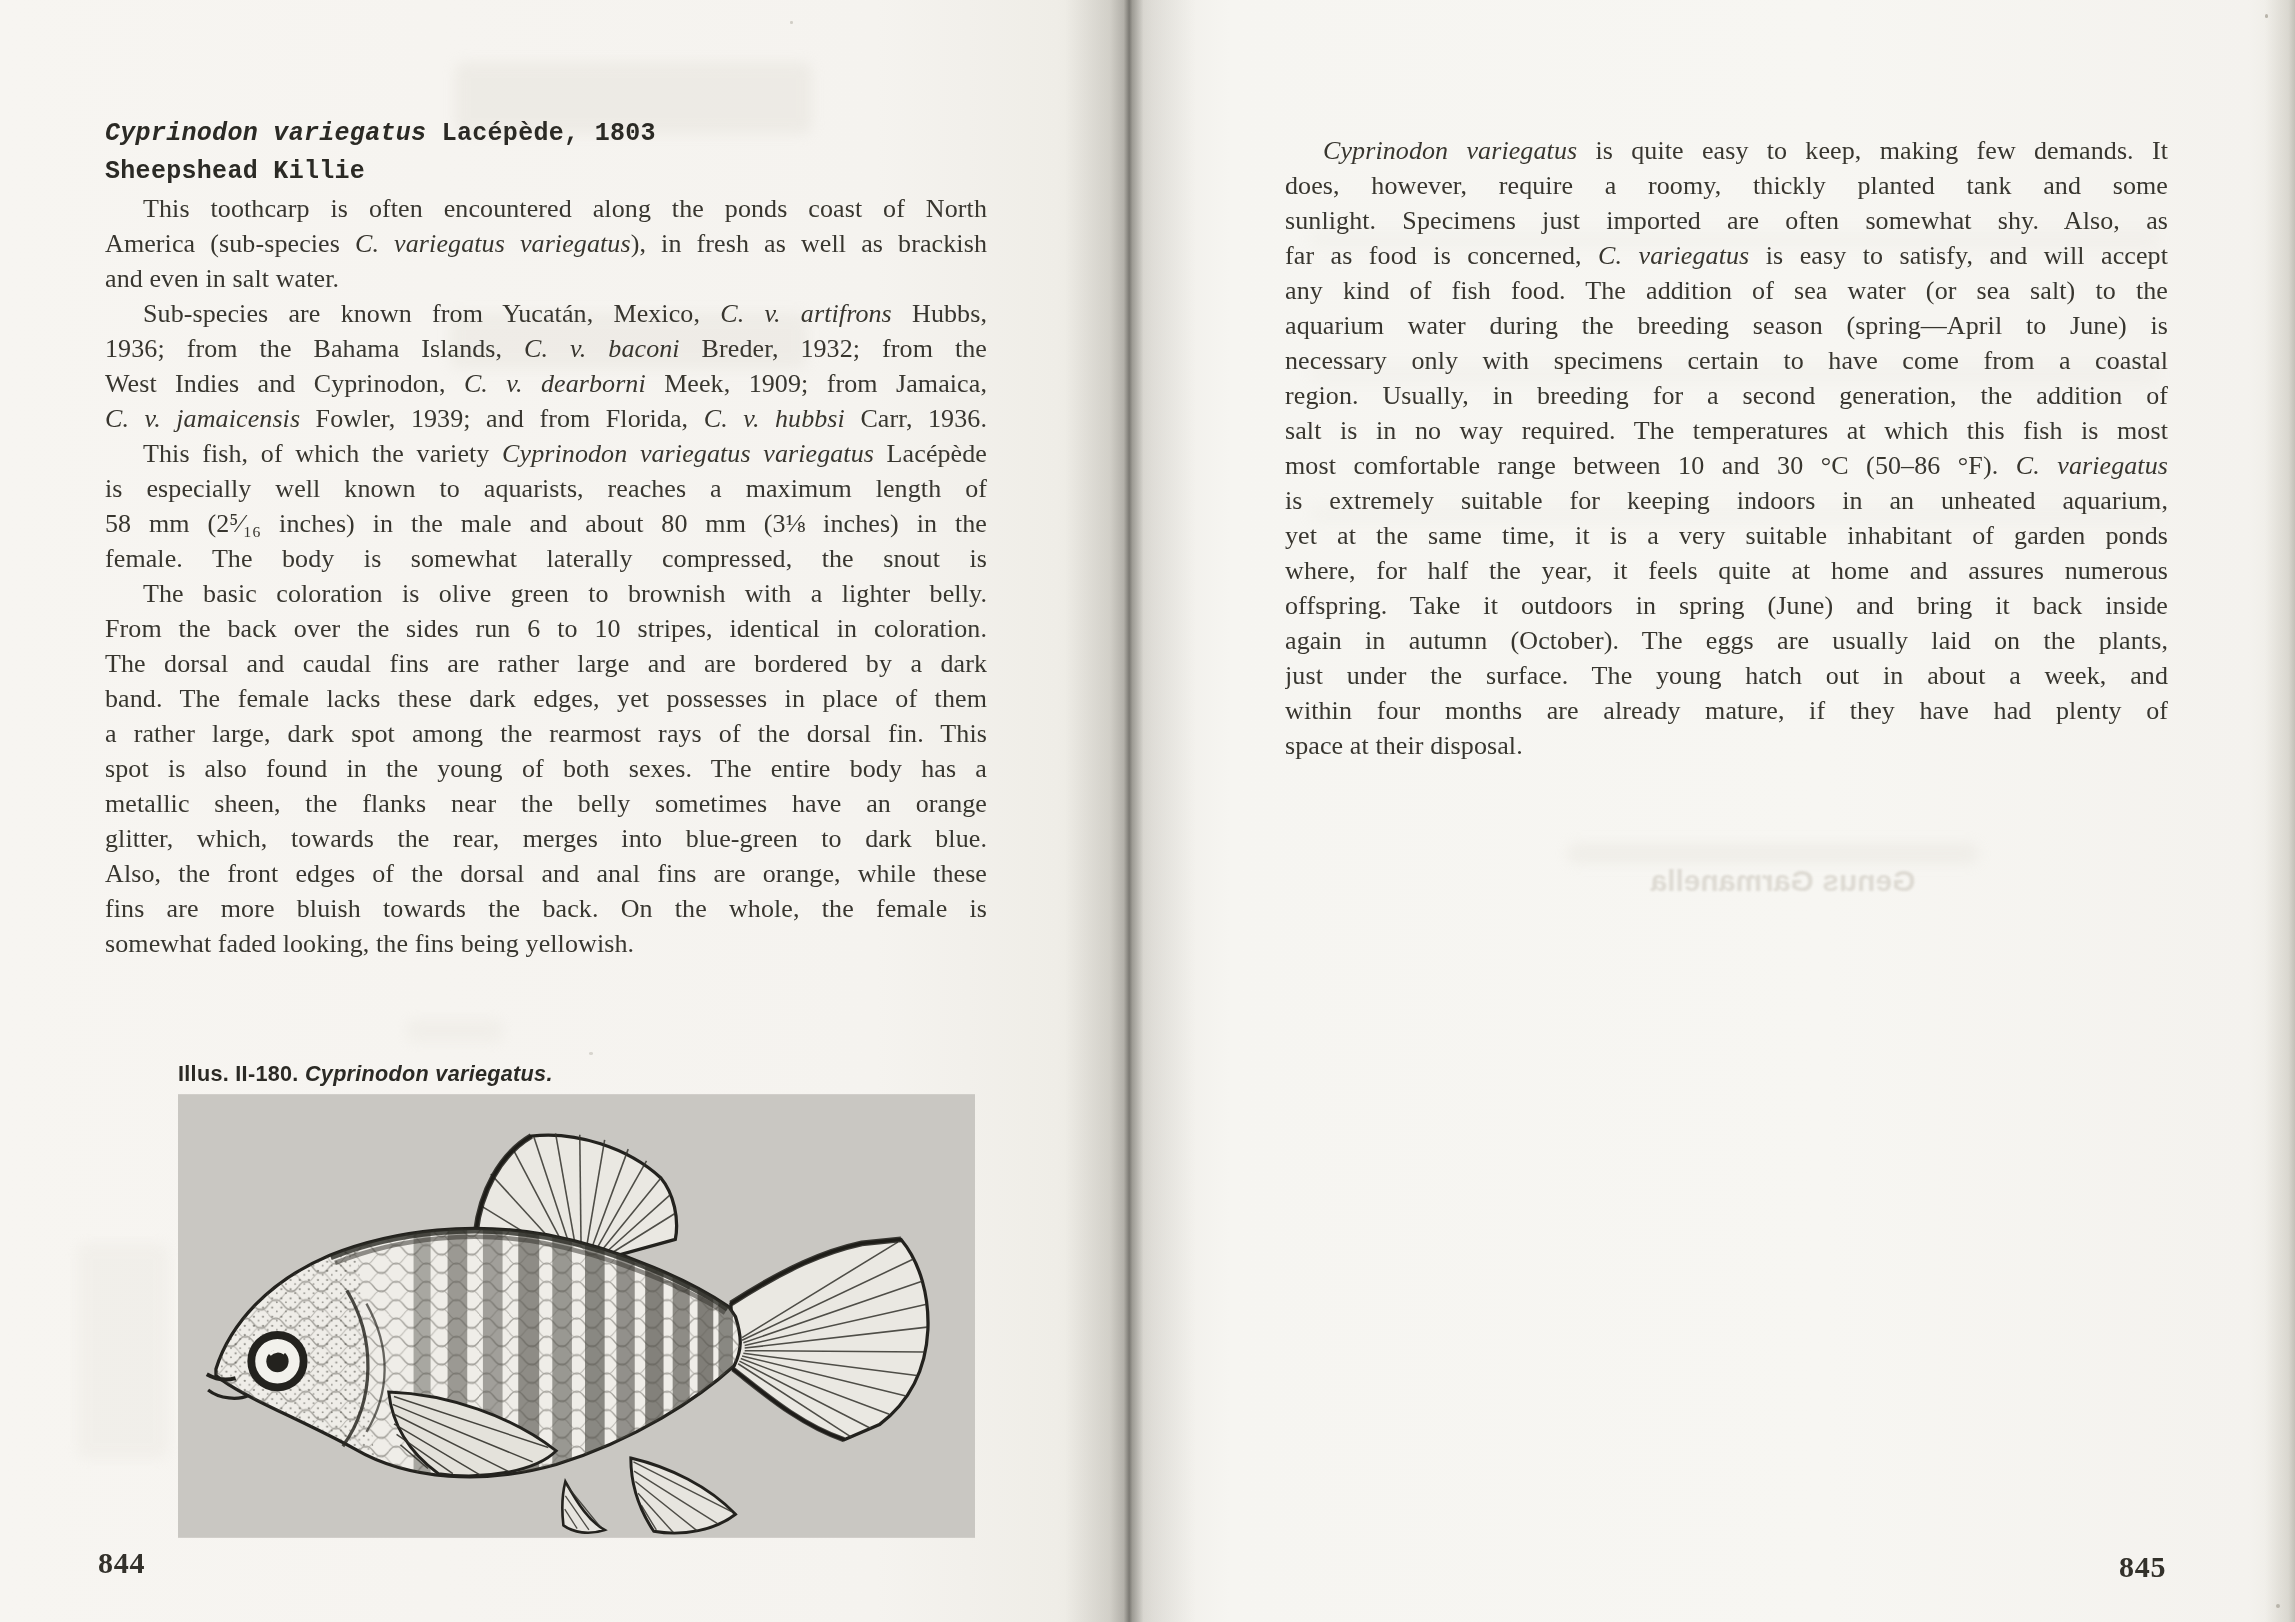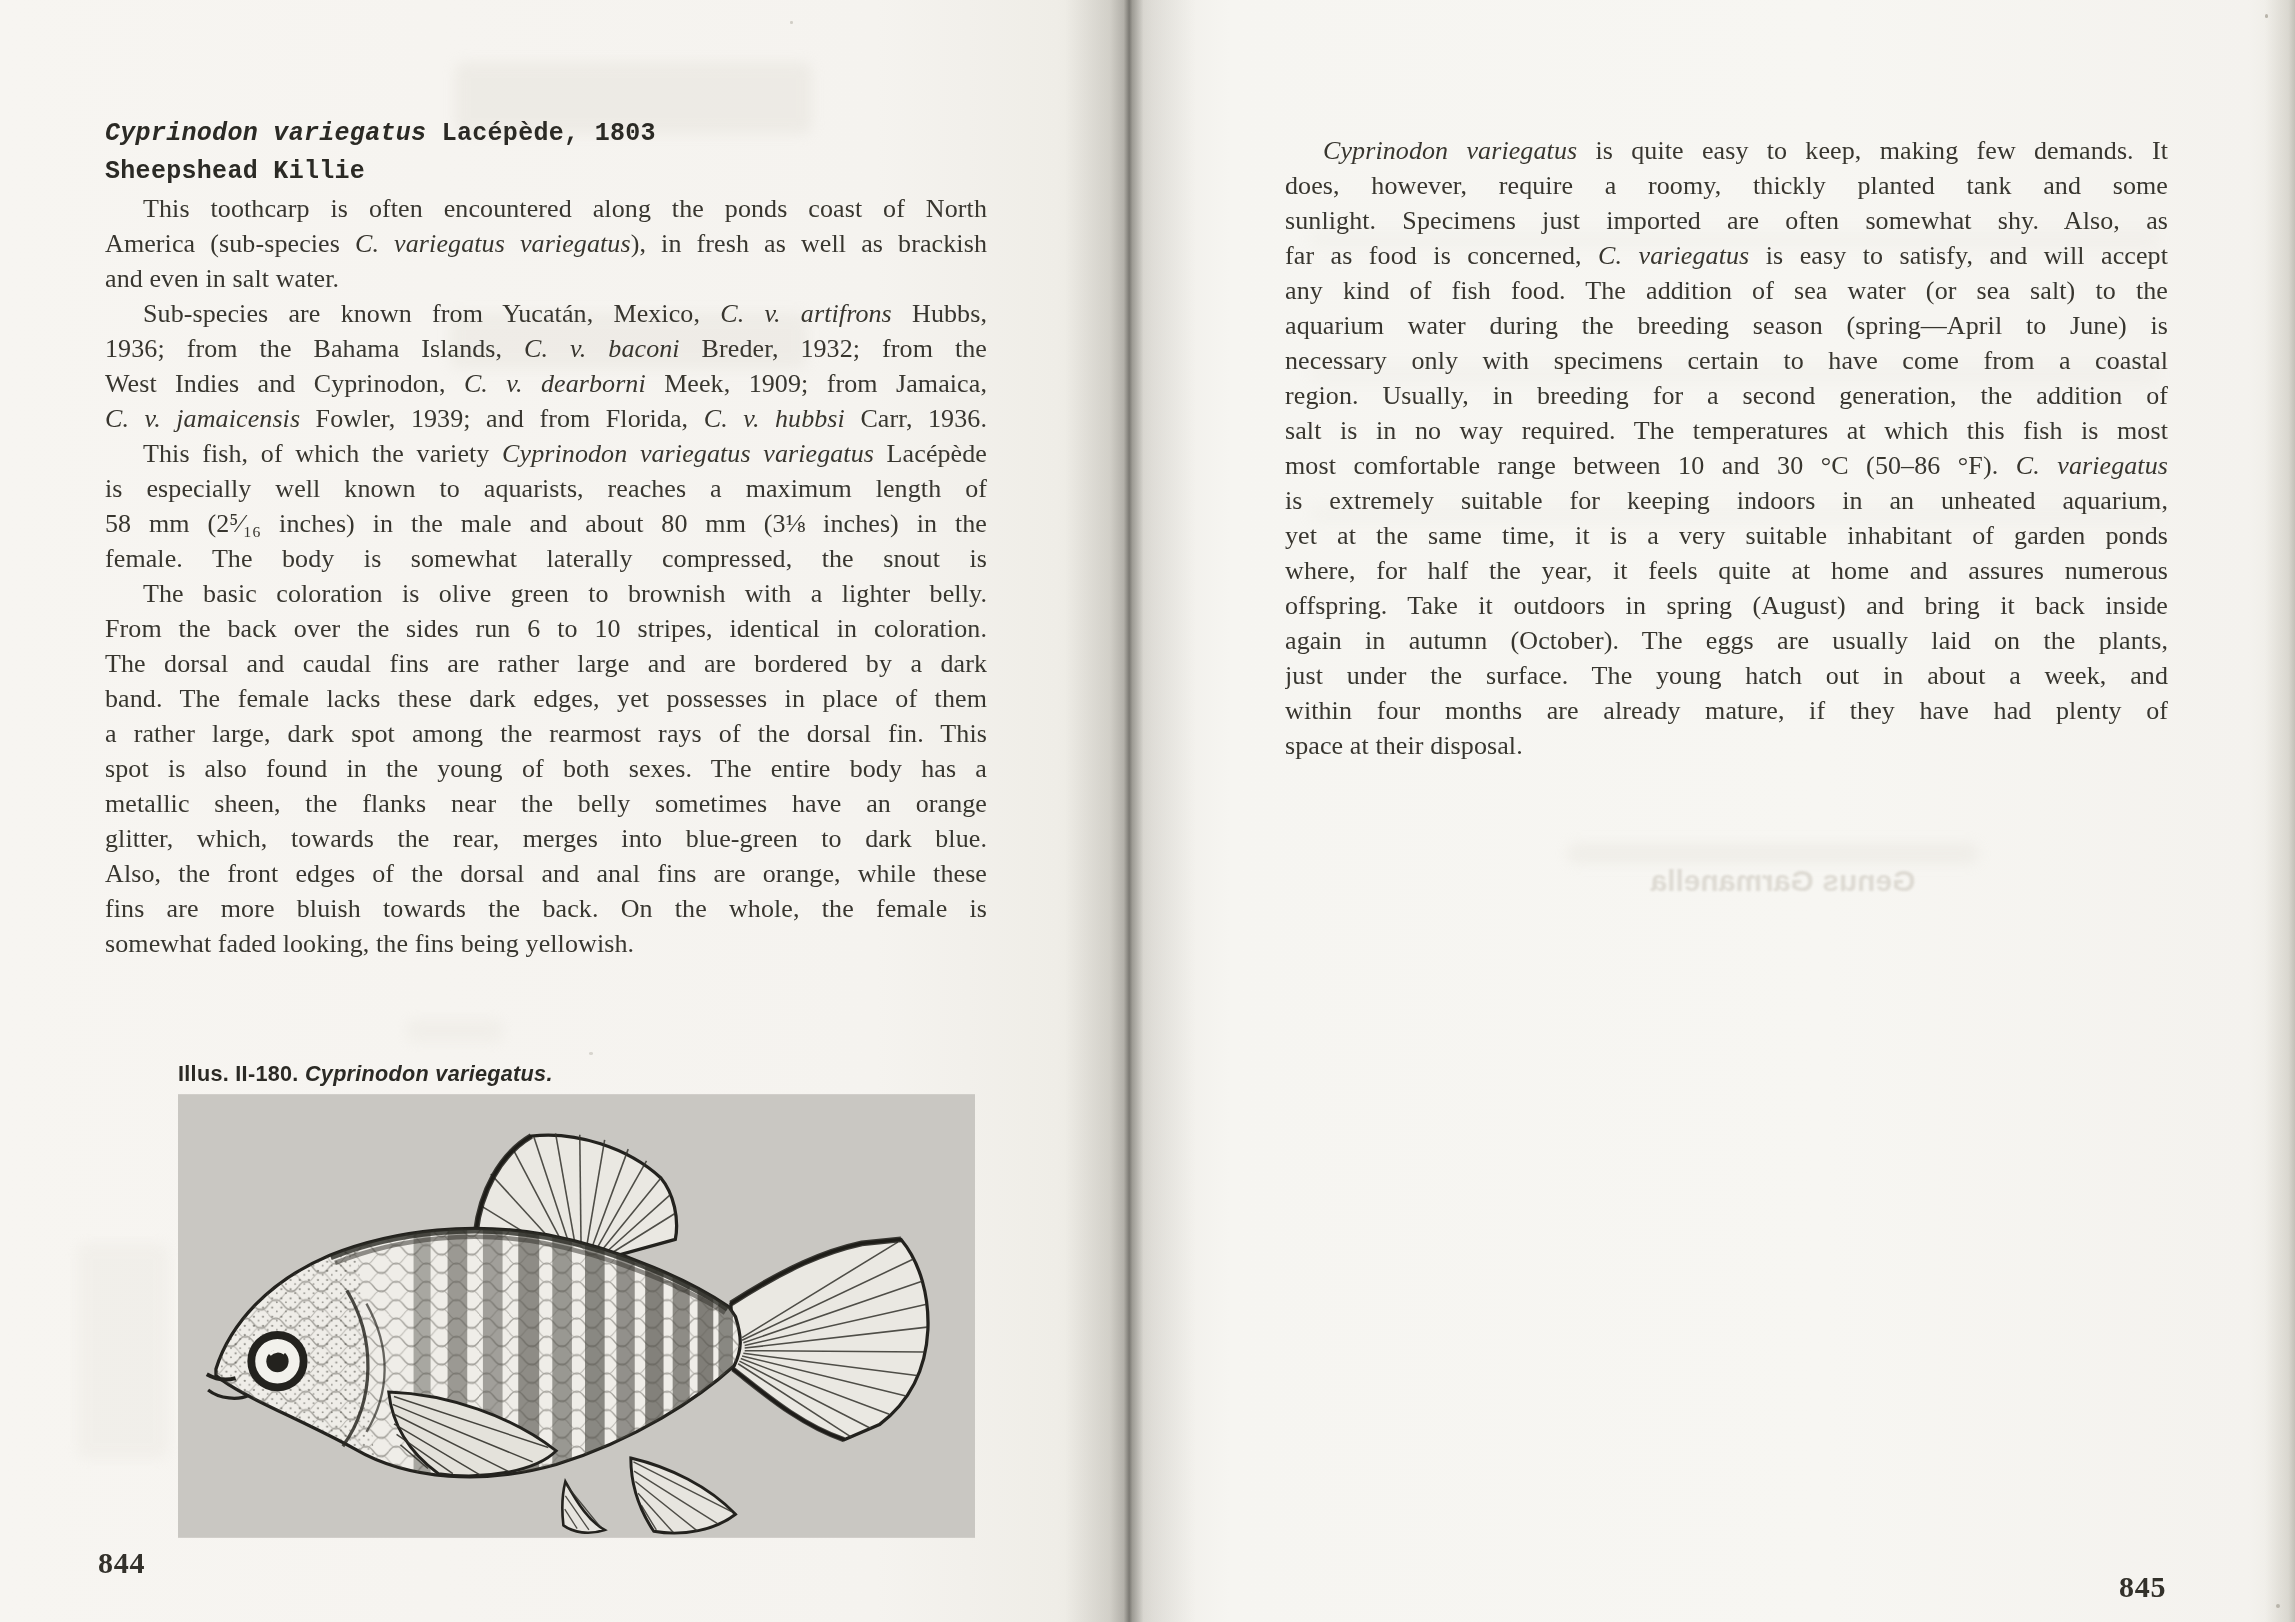--- a/index.html
+++ b/index.html
@@ -55,21 +55,21 @@
     font-family:"Liberation Sans","DejaVu Sans",sans-serif;
     font-weight:700;font-size:21.6px;line-height:26px;color:#2b2a25;
     text-align:left;letter-spacing:0.3px;
   }
   .illus-box{position:absolute;left:178px;top:1094px;width:797px;height:444px;}
   .pageno{
     position:absolute;font-weight:700;font-size:30px;color:#33312b;
     font-family:"Liberation Serif","DejaVu Serif",serif;letter-spacing:0.7px;
   }
   .pageno-left{left:98px;top:1546px;}
-  .pageno-right{left:2119px;top:1550px;margin-top:20px;}
+  .pageno-right{left:2119px;top:1550px;}
   
   .smudge{position:absolute;background:#d7d3c9;filter:blur(6.5px);border-radius:9.2px;pointer-events:none;}
   .ghost-mirror{
     position:absolute;left:1600px;top:861px;width:366px;height:39px;
     transform:scaleX(-1);
     font-family:"Liberation Sans","DejaVu Sans",sans-serif;font-weight:700;
     font-size:30px;line-height:39px;text-align:center;color:#c9c4ba;
     opacity:0.55;filter:blur(1.3px);pointer-events:none;
   }
   .speck{position:absolute;background:#b9b5ab;border-radius:50%;pointer-events:none;}
@@ -272,21 +272,21 @@
         <div class="line"><span>far as food is concerned, </span><span class="i">C. variegatus</span><span> is easy to satisfy, and will accept</span></div>
         <div class="line"><span>any kind of fish food. The addition of sea water (or sea salt) to the</span></div>
         <div class="line"><span>aquarium water during the breeding season (spring—April to June) is</span></div>
         <div class="line"><span>necessary only with specimens certain to have come from a coastal</span></div>
         <div class="line"><span>region. Usually, in breeding for a second generation, the addition of</span></div>
         <div class="line"><span>salt is in no way required. The temperatures at which this fish is most</span></div>
         <div class="line"><span>most comfortable range between 10 and 30 °C (50–86 °F). </span><span class="i">C. variegatus</span></div>
         <div class="line"><span>is extremely suitable for keeping indoors in an unheated aquarium,</span></div>
         <div class="line"><span>yet at the same time, it is a very suitable inhabitant of garden ponds</span></div>
         <div class="line"><span>where, for half the year, it feels quite at home and assures numerous</span></div>
-        <div class="line"><span>offspring. Take it outdoors in spring (August) and bring it back inside</span></div>
+        <div class="line"><span>offspring. Take it outdoors in spring (June) and bring it back inside</span></div>
         <div class="line"><span>again in autumn (October). The eggs are usually laid on the plants,</span></div>
         <div class="line"><span>just under the surface. The young hatch out in about a week, and</span></div>
         <div class="line"><span>within four months are already mature, if they have had plenty of</span></div>
         <div class="line last"><span>space at their disposal.</span></div>
       </div>
   </div>
 
   <div class="pageno pageno-right">845</div>
 
   <div class="gutter"></div>

